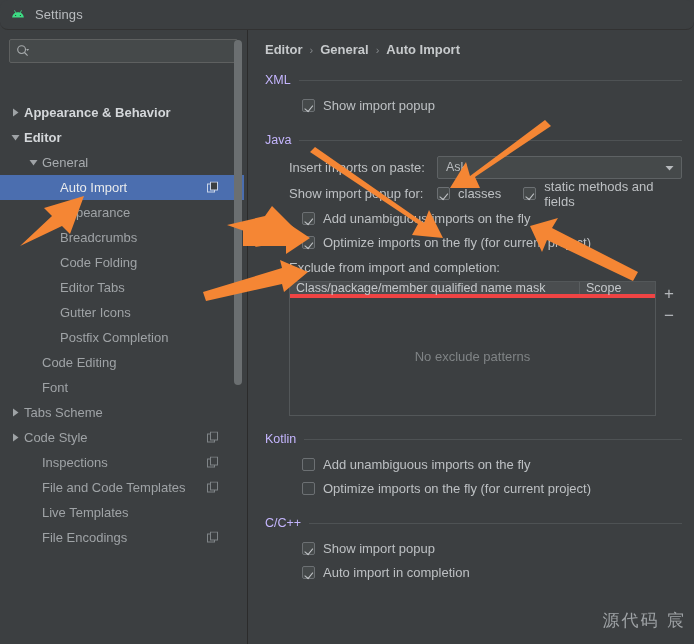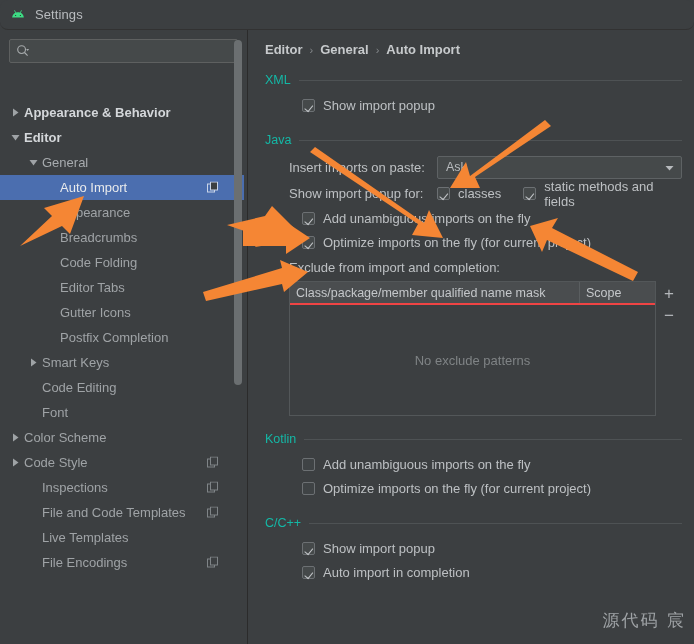--- a/index.html
+++ b/index.html
@@ -125,21 +125,21 @@
     color: #84888b; font-weight: normal;
     margin: 0 7px; font-size: 11px;
   }
 
   .group {
     margin-top: 16px;
     padding: 0 12px 0 16px;
   }
   .group-header {
     display: flex; align-items: center;
-    font-size: 12.5px; color: #14b8a6;
+    font-size: 12.5px; color: #c4b5fd;
   }
   .group-header .glabel { flex: none; padding-right: 8px; }
   .group-header .gline {
     flex: 1; height: 1px; background: #4e5254;
   }
   .group-body { padding-left: 24px; padding-top: 6px; }
 
   .chk-row {
     display: flex; align-items: center;
     height: 24px;
@@ -206,23 +206,23 @@
   }
   .table {
     flex: 1;
     border: 1px solid #535759;
     background: #3c3f41;
     height: 135px;
     display: flex; flex-direction: column;
   }
   .thead {
     display: flex;
-    height: 23px;
+    height: 16px;
     background: #4a4d4f;
-    border-bottom: 2px solid #ef4444;
+    border-bottom: 4px solid #ef4444;
     font-size: 12.5px; color: #c4c7ca;
   }
   .th {
     display: flex; align-items: center;
     padding: 0 6px;
   }
   .th.c1 { flex: 1; border-right: 1px solid #5a5e60; }
   .th.c2 { width: 75px; }
   .tbody {
     flex: 1;
@@ -335,42 +335,34 @@
         </div>
         <div class="tree-row ind2">
           <span class="twisty"></span>
           <span class="tree-label">Gutter Icons</span>
         </div>
         <div class="tree-row ind2">
           <span class="twisty"></span>
           <span class="tree-label">Postfix Completion</span>
         </div>
         <div class="tree-row ind1">
-          <span class="twisty">
-            <svg width="9" height="9" viewBox="0 0 9 9">
-              <path d="M2 0.5 L7.5 4.5 L2 8.5 Z" fill="#9fa3a6"></path>
-            </svg>
-          </span>
-          <span class="tree-label">Smart Keys</span>
-        </div>
-        <div class="tree-row ind1">
           <span class="twisty"></span>
           <span class="tree-label">Code Editing</span>
         </div>
         <div class="tree-row ind1">
           <span class="twisty"></span>
           <span class="tree-label">Font</span>
         </div>
         <div class="tree-row ind0">
           <span class="twisty">
             <svg width="9" height="9" viewBox="0 0 9 9">
               <path d="M2 0.5 L7.5 4.5 L2 8.5 Z" fill="#9fa3a6"></path>
             </svg>
           </span>
-          <span class="tree-label">Color Scheme</span>
+          <span class="tree-label">Tabs Scheme</span>
         </div>
         <div class="tree-row ind0">
           <span class="twisty">
             <svg width="9" height="9" viewBox="0 0 9 9">
               <path d="M2 0.5 L7.5 4.5 L2 8.5 Z" fill="#9fa3a6"></path>
             </svg>
           </span>
           <span class="tree-label">Code Style</span>
           <span class="row-badge" style="color: rgb(127, 132, 135);">
             <svg viewBox="0 0 13 13">

